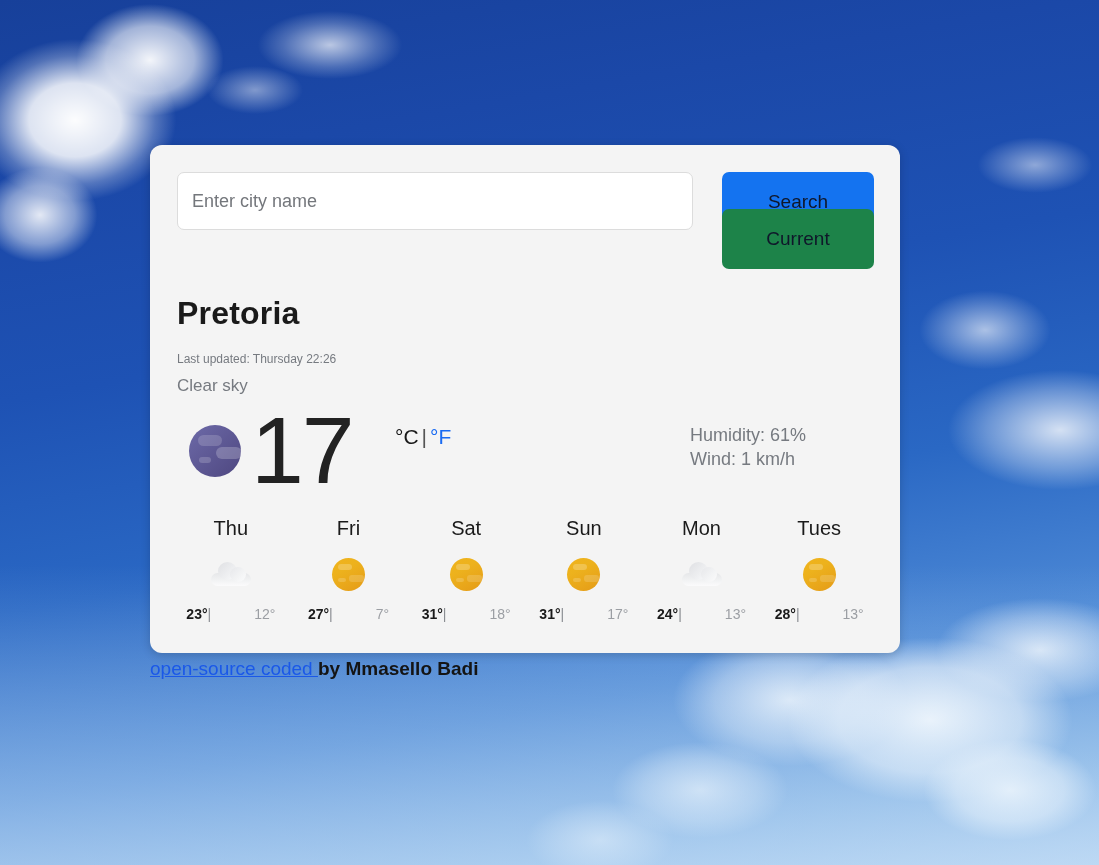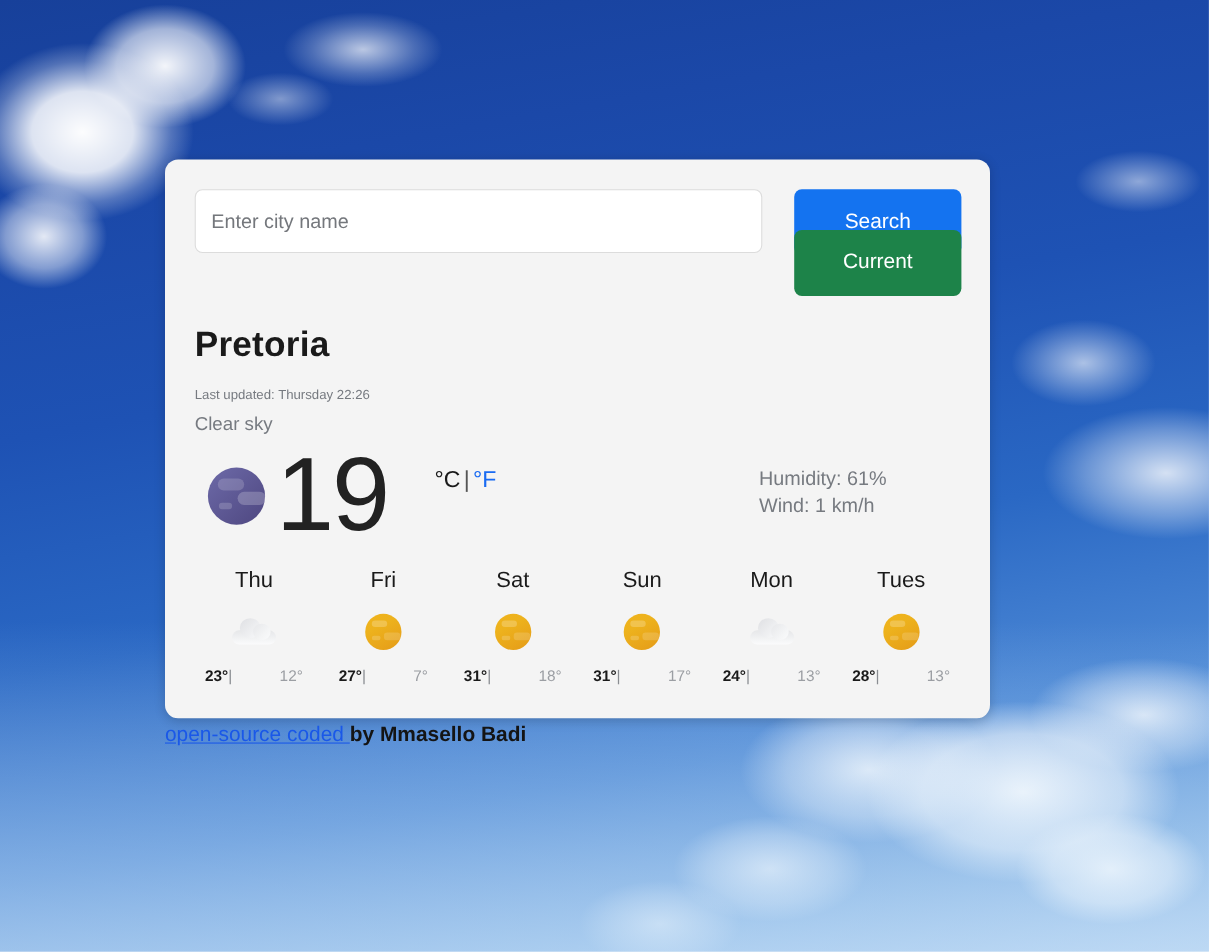--- a/index.html
+++ b/index.html
@@ -63,21 +63,21 @@
     padding: 0 14px;
     outline: none;
   }
   #city-input::placeholder { color: #74777c; }
 
   .btn {
     position: absolute;
     width: 152px; height: 60px;
     border: none;
     border-radius: 7px;
-    color: #ffffff;
+    color: #0f172a;
     font-family: "Liberation Sans", sans-serif;
     font-size: 19px;
     cursor: pointer;
     padding: 0;
   }
   #search-button  { left: 572px; top: 27px;  background: #1473f0; }
   #current-button { left: 572px; top: 64px;  background: #1d8349; }
 
   
   #city-name {
@@ -222,21 +222,21 @@
   <div id="condition-text">Clear sky</div>
 
   <div id="current-row">
 
     <div id="current-icon">
       <span class="moon-spot-a"></span>
       <span class="moon-spot-b"></span>
       <span class="moon-spot-c"></span>
     </div>
 
-    <div id="current-temp">19</div>
+    <div id="current-temp">17</div>
 
     <div id="unit-toggle">
       <span class="unit-c">°C</span><span class="unit-sep">|</span><span class="unit-f">°F</span>
     </div>
 
     <div id="humidity-text">Humidity: 61%</div>
     <div id="wind-text">Wind: 1 km/h</div>
   </div>
 
   <div id="forecast-row">

